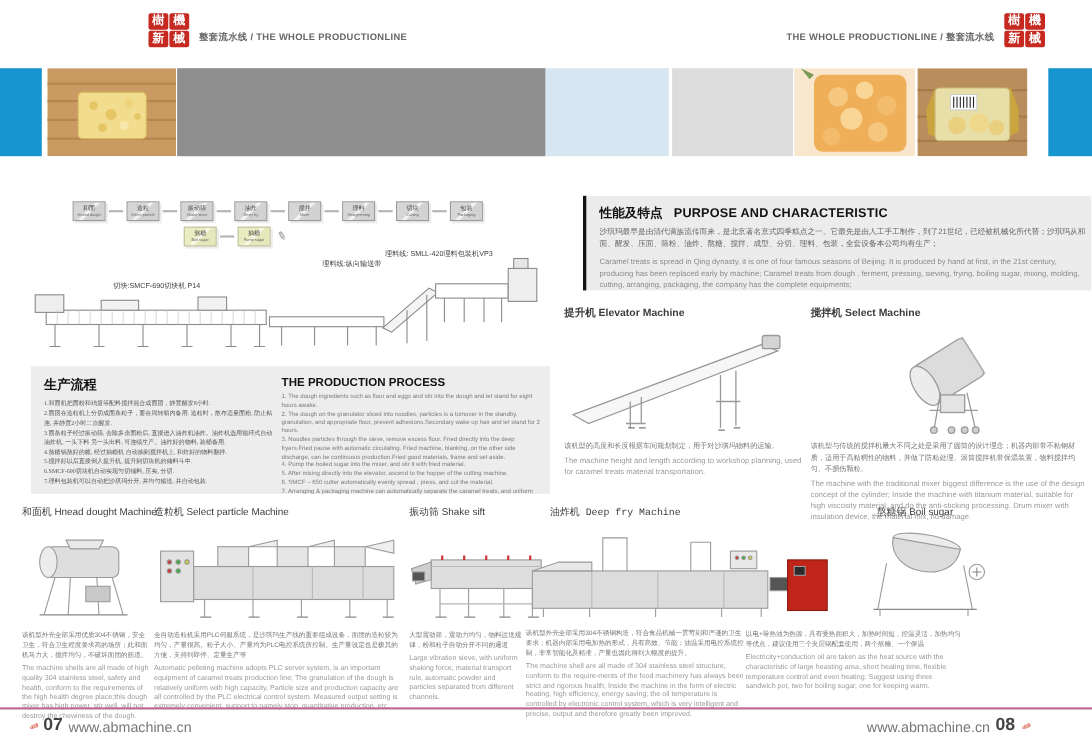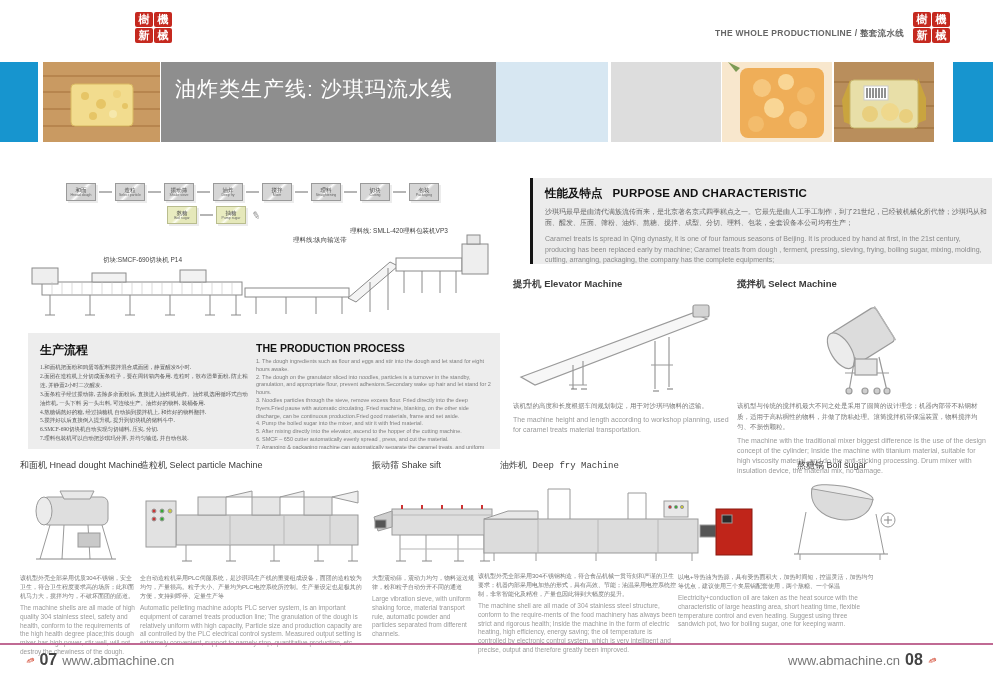--- a/index.html
+++ b/index.html
@@ -101,20 +101,21 @@
 
 <div class="page">
 
   <div class="hdr hdr-left">
     <div class="seal">
       <span>樹</span>
       <span>機</span>
       <span>新</span>
       <span>械</span>
     </div>
+    <div class="hdr-label">整套流水线 / THE WHOLE PRODUCTIONLINE</div>
   </div>
 
   <div class="hdr hdr-right">
     <div class="hdr-label">THE WHOLE PRODUCTIONLINE / 整套流水线</div>
     <div class="seal">
       <span>樹</span>
       <span>機</span>
       <span>新</span>
       <span>械</span>
     </div>
@@ -129,21 +130,20 @@
         <rect x="28" y="22" width="62" height="42" rx="4" fill="#f2dc8e" stroke="#d9b860"></rect>
         <circle cx="42" cy="34" r="4" fill="#e6c566"></circle>
           <circle cx="58" cy="42" r="5" fill="#e6c566"></circle>
         <circle cx="74" cy="32" r="4" fill="#eed27c"></circle>
           <circle cx="50" cy="54" r="4" fill="#e6c566"></circle>
         <circle cx="70" cy="52" r="4" fill="#f6e8ac"></circle>
           <circle cx="82" cy="44" r="3" fill="#e6c566"></circle>
       </svg>
     </div>
     <div class="bn bn-title">
-      <div class="zh">油炸类生产线: 沙琪玛流水线</div>
     </div>
     <div class="bn bn-paleblue"></div>
     <div class="bn bn-lgray"></div>
     <div class="bn bn-photo2">
       <svg viewBox="0 0 110 80" preserveAspectRatio="none">
         <rect width="110" height="80" fill="#f8e7cd"></rect>
         <rect x="18" y="6" width="84" height="70" rx="8" fill="#efae58"></rect>
         <circle cx="40" cy="26" r="9" fill="#f6c77e"></circle>
           <circle cx="64" cy="20" r="8" fill="#f9d695"></circle>
         <circle cx="84" cy="34" r="9" fill="#f3bc6c"></circle>

